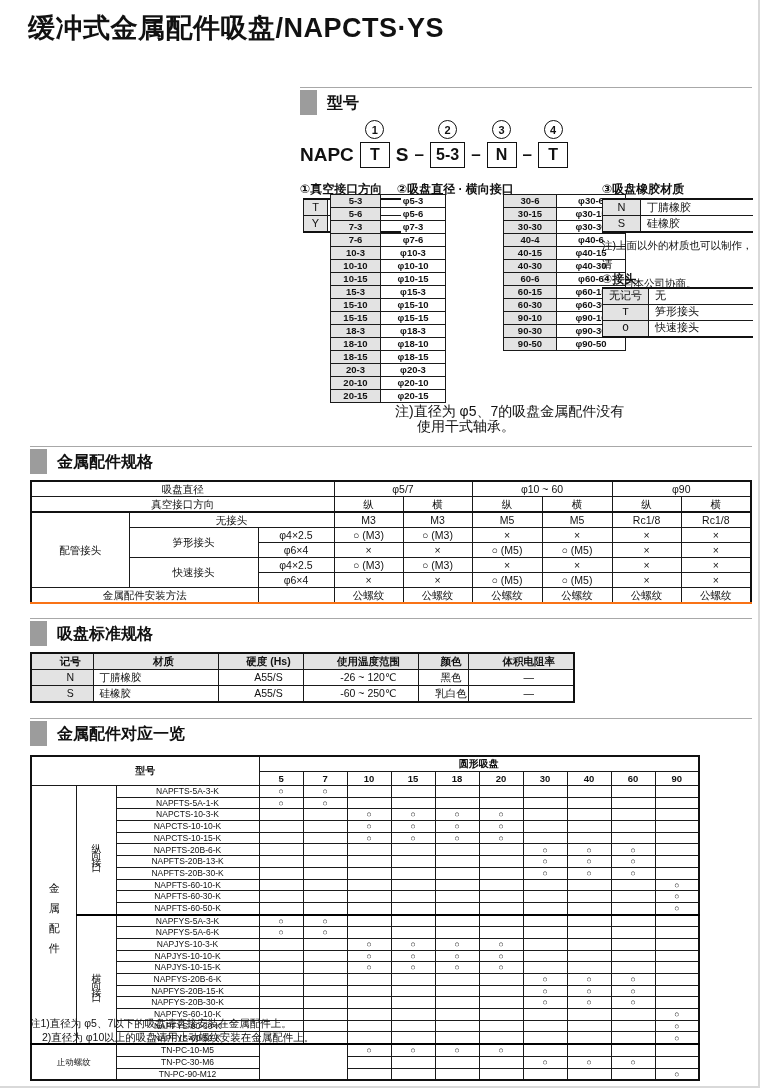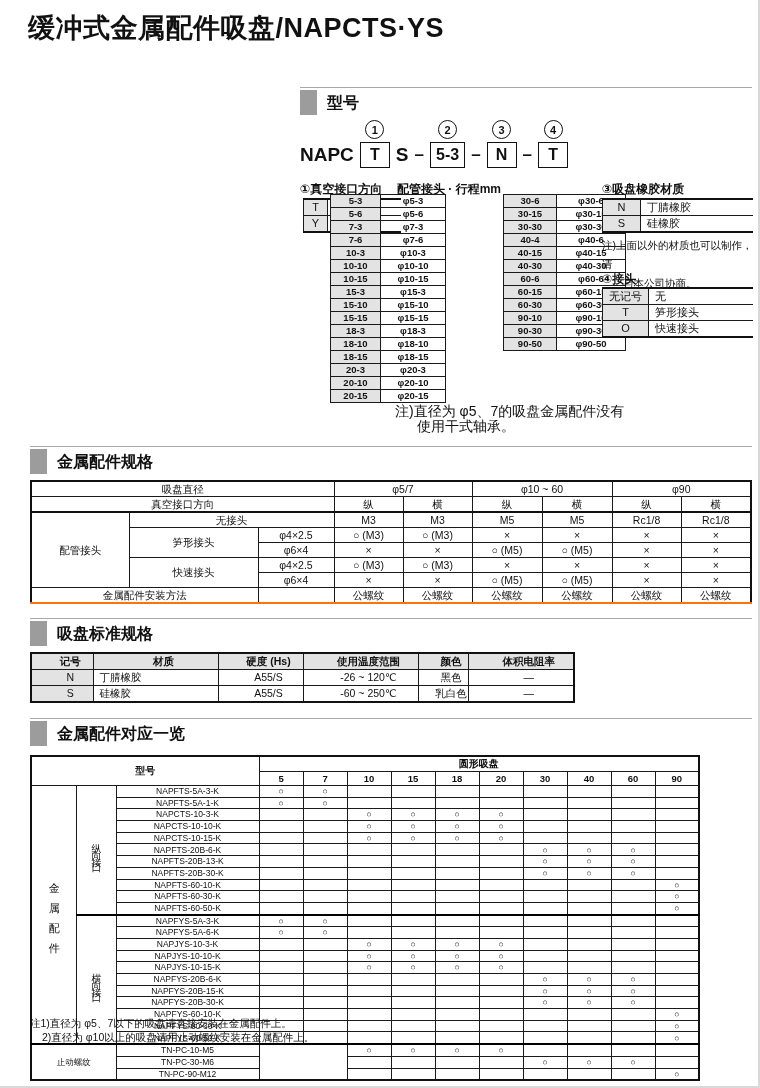--- a/index.html
+++ b/index.html
@@ -114,21 +114,21 @@
           <td class="code">T</td>
           <td class="val">纵向接口</td>
         </tr>
         <tr>
           <td class="code">Y</td>
           <td class="val">横向接口</td>
         </tr>
       </tbody>
   </table>
 
-  <div class="abs leg-label" style="left:397px;top:181px;">配管接头 · 行程mm</div>
+  <div class="abs leg-label" style="left:397px;top:181px;">②吸盘直径 · 横向接口</div>
   <table class="abs dia" style="left:330px;top:194px;width:115px;">
     <colgroup>
         <col style="width:50px">
         <col style="width:65px">
       </colgroup>
     <tbody>
         <tr>
           <td class="code">5-3</td>
           <td class="val">φ5-3</td>
         </tr>
@@ -271,21 +271,21 @@
           <td class="val">硅橡胶</td>
         </tr>
       </tbody>
   </table>
   <div class="abs note-small" style="left:602px;top:236px;">
     <div>注)上面以外的材质也可以制作，请</div>
     <div style="padding-left:21px;">与本公司协商。</div>
   </div>
 
   <div class="abs leg-label" style="left:602px;top:271px;">④接头</div>
-  <table class="abs pairs" style="left:602px;top:287px;width:150px;">
+  <table class="abs pairs" style="left:602px;top:287px;width:150px;font-family:Liberation Mono, monospace;">
     <colgroup>
         <col style="width:46px">
         <col style="width:104px">
       </colgroup>
     <tbody>
         <tr>
           <td class="code">无记号</td>
           <td class="val">无</td>
         </tr>
         <tr>

